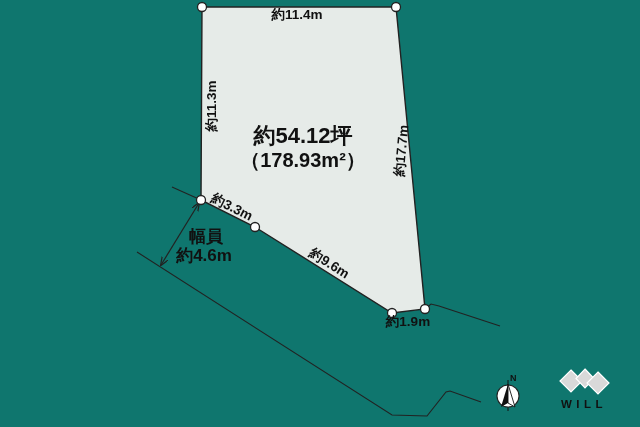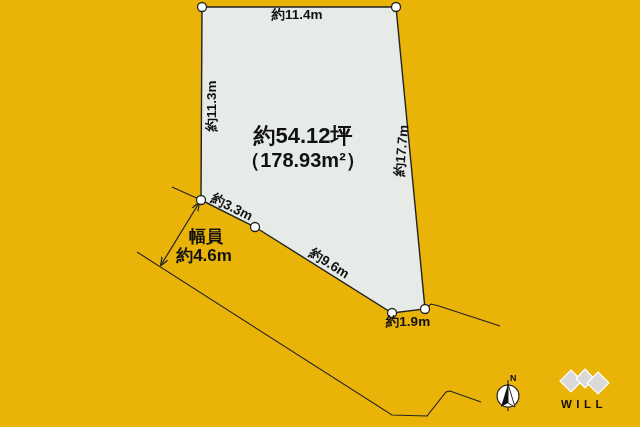--- a/index.html
+++ b/index.html
@@ -1,19 +1,19 @@
 <!DOCTYPE html>
 <html><head>
 <meta charset="utf-8">
 <style>
   html,body{margin:0;padding:0;background:#fff;}
   .canvas{
     position:relative;
     width:640px;height:427px;
-    background:#eab308;
+    background:#0f766e;
     overflow:hidden;
     font-family:"Liberation Sans", sans-serif;
   }
   svg text{
     font-family:"Liberation Sans", sans-serif;
     font-weight:bold;
     fill:#111;
   }
   .dim-label{font-size:13.5px;}
   .area-label-1{font-size:22px;}

